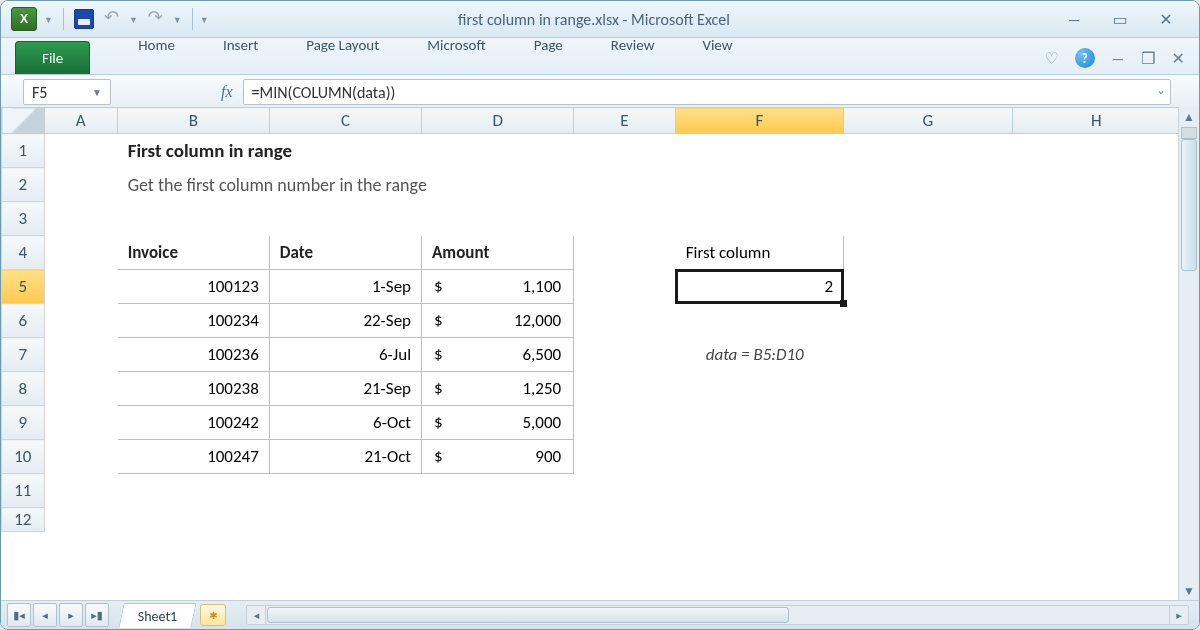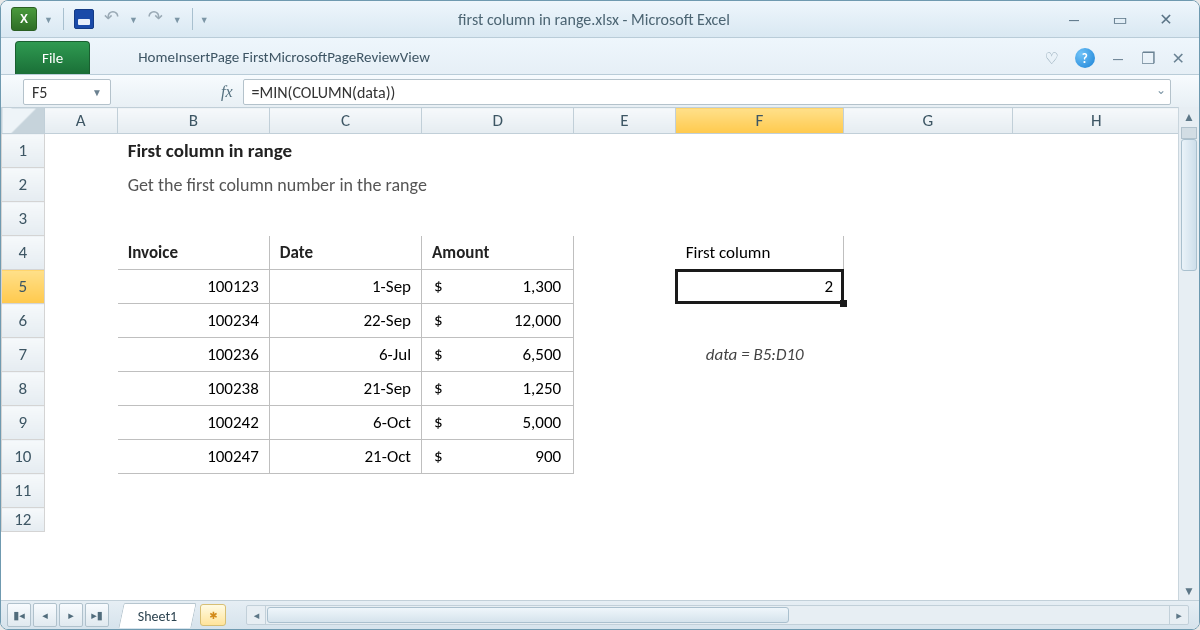--- a/index.html
+++ b/index.html
@@ -30,21 +30,21 @@
   .qat-undo::before{content:"\21B6";}
   .qat-redo::before{content:"\21B7";}
   .qat-dd{font-size:9px;color:#7c96a6;margin-left:-3px;}
   .title-center{position:absolute;left:0;right:12px;display:flex;justify-content:center;color:#4c6573;font-size:16px;pointer-events:none;}
   .win-controls{margin-left:auto;display:flex;gap:28px;padding-right:24px;color:#5a7486;}
   .wc{width:18px;height:14px;display:flex;align-items:center;justify-content:center;font-size:16px;}
 
   
   .ribbon{height:36px;background:linear-gradient(#eef6fc,#e6eff6);display:flex;align-items:flex-end;border-bottom:1px solid #b9ccd8;position:relative;}
   .file-tab{height:32px;align-self:flex-end;margin-left:14px;padding:0 26px;color:#fff;display:flex;align-items:center;background:linear-gradient(#2f9a51,#1a6f37);border-top-left-radius:4px;border-top-right-radius:4px;font-size:15px;border:1px solid #195f30;border-bottom:none;}
-  .tabs{display:flex;margin-left:48px;color:#3e5564;font-size:15px;padding-bottom:8px;}
+  .tabs{display:flex;gap:48px;margin-left:48px;color:#3e5564;font-size:15px;padding-bottom:20px;}
   .tab{cursor:default;}
   .ribbon-right{position:absolute;right:14px;bottom:6px;display:flex;align-items:center;gap:16px;color:#6a8293;}
   .help-circ{width:20px;height:20px;border-radius:50%;background:radial-gradient(circle at 30% 30%,#6fc2f7,#1b82d6);color:#fff;display:flex;align-items:center;justify-content:center;font-size:13px;font-weight:bold;}
   .heart{color:#8fa6b4;}
 
   
   .fbar{height:34px;background:linear-gradient(#f7fbfe,#e7eff4);border-bottom:1px solid #c8d4dc;display:flex;align-items:center;padding-left:22px;gap:10px;font-size:16px;color:#333;}
   .namebox{width:70px;height:24px;background:#fff;border:1px solid #b4c2cb;display:flex;align-items:center;padding:0 8px;border-radius:2px;justify-content:space-between;}
   .namebox .dd{font-size:10px;color:#6b8190;}
   .fbar-gap{width:90px;}
@@ -137,21 +137,21 @@
       <div class="wc">▭</div>
       <div class="wc">✕</div>
     </div>
   </div>
 
   <div class="ribbon">
     <div class="file-tab">File</div>
     <div class="tabs">
       <div class="tab">Home</div>
       <div class="tab">Insert</div>
-      <div class="tab">Page First</div>
+      <div class="tab">Page Layout</div>
       <div class="tab">Microsoft</div>
       <div class="tab">Page</div>
       <div class="tab">Review</div>
       <div class="tab">View</div>
     </div>
     <div class="ribbon-right">
       <span class="heart">♡</span>
       <div class="help-circ">?</div>
       <span>―</span>
       <span>❐</span>
@@ -271,21 +271,21 @@
           <td class="cell tbl-cell">
                 <div class="cellpad right">100123</div>
               </td>
           <td class="cell tbl-cell">
                 <div class="cellpad right">1-Sep</div>
               </td>
           <td class="cell tbl-cell">
                 <div class="cellpad">
                   <div class="dollar">
                     <span>$</span>
-                    <span>1,300</span>
+                    <span>1,100</span>
                   </div>
                 </div>
               </td>
           <td class="cell" style="border-color:transparent"></td>
           <td class="cell tbl-cell active-sel" style="background:#fff">
             <div class="cellpad right">2</div>
             <div class="selring"></div>
             <div class="handle"></div>
           </td>
           <td class="cell" colspan="2" style="border-color:transparent"></td>

